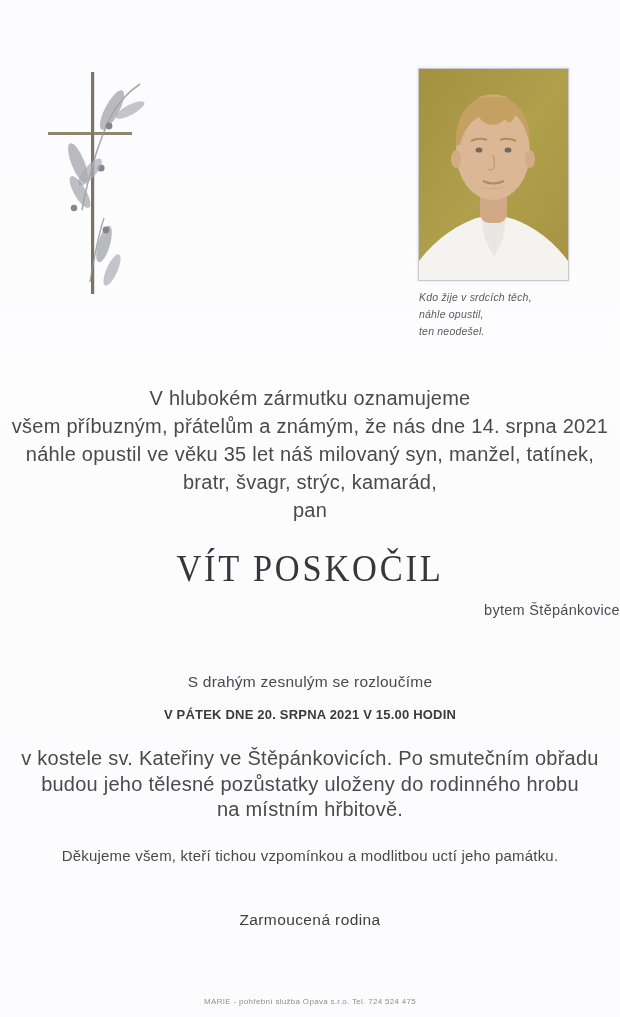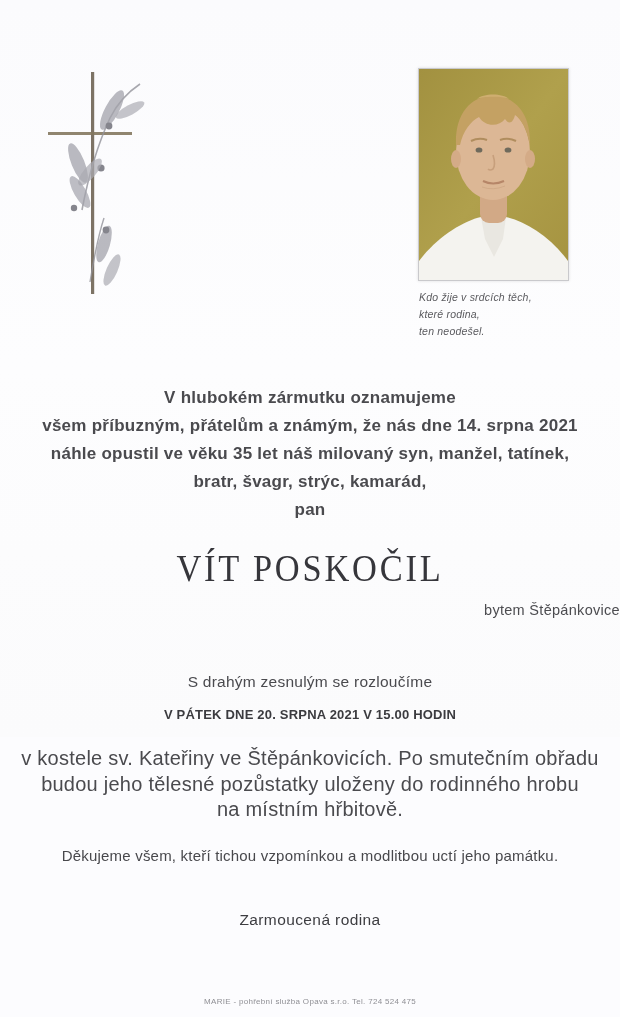--- a/index.html
+++ b/index.html
@@ -21,21 +21,21 @@
     border:1px solid #c9c9cc;background:#a99743;box-sizing:border-box;
     box-shadow:0 0 3px rgba(0,0,0,.12);
   }
   .photo-frame svg{display:block;width:100%;height:100%;}
   .caption{
     position:absolute;left:419px;top:289px;width:170px;
     font-size:10.5px;font-style:italic;color:#5a5a5e;
     line-height:17px;letter-spacing:.2px;
   }
   .center{position:absolute;left:0;width:620px;text-align:center;}
-  .announcement{top:384px;font-size:17px;line-height:28px;letter-spacing:.25px;color:#4a4a4e;font-weight:bold;}
+  .announcement{top:384px;font-size:20px;line-height:28px;letter-spacing:.25px;color:#4a4a4e;}
   .name{
     top:547px;font-family:"Liberation Serif", serif;
     font-size:37px;letter-spacing:3px;color:#36363b;font-weight:400;
     transform:scaleX(.93);
   }
   .residence{top:602px;font-size:14.5px;letter-spacing:.3px;color:#4c4c50;text-align:right;}
   .farewell-intro{top:673px;font-size:15.5px;letter-spacing:.25px;color:#4a4a4e;}
   .farewell-datetime{top:707px;font-size:13px;font-weight:bold;letter-spacing:.2px;color:#3b3b3f;}
   .farewell-details{top:746px;font-size:20px;line-height:25.5px;letter-spacing:.25px;color:#4a4a4e;}
   .thanks{top:847px;font-size:15px;letter-spacing:.2px;color:#48484c;}
@@ -102,21 +102,21 @@
       <ellipse cx="89" cy="81" rx="3.4" ry="2.6" fill="#6f6a5c"></ellipse>
 
       <path d="M74,86 q3,10 0,14 q-3,2 -5,0" stroke="#c79f7c" stroke-width="1.6" fill="none"></path>
       <path d="M64,112 q10,5 21,0" stroke="#b68668" stroke-width="2" fill="none"></path>
       <path d="M63,118 q11,4 23,-1" stroke="#caa27e" stroke-width="1" fill="none" opacity=".6"></path>
     </svg>
   </div>
 
   <div class="caption">
     <div>Kdo žije v srdcích těch,</div>
-    <div>které rodina,</div>
+    <div>náhle opustil,</div>
     <div>ten neodešel.</div>
   </div>
 
   <div class="center announcement">
     <div>V hlubokém zármutku oznamujeme</div>
     <div>všem příbuzným, přátelům a známým, že nás dne 14. srpna 2021</div>
     <div>náhle opustil ve věku 35 let náš milovaný syn, manžel, tatínek,</div>
     <div>bratr, švagr, strýc, kamarád,</div>
     <div>pan</div>
   </div>

